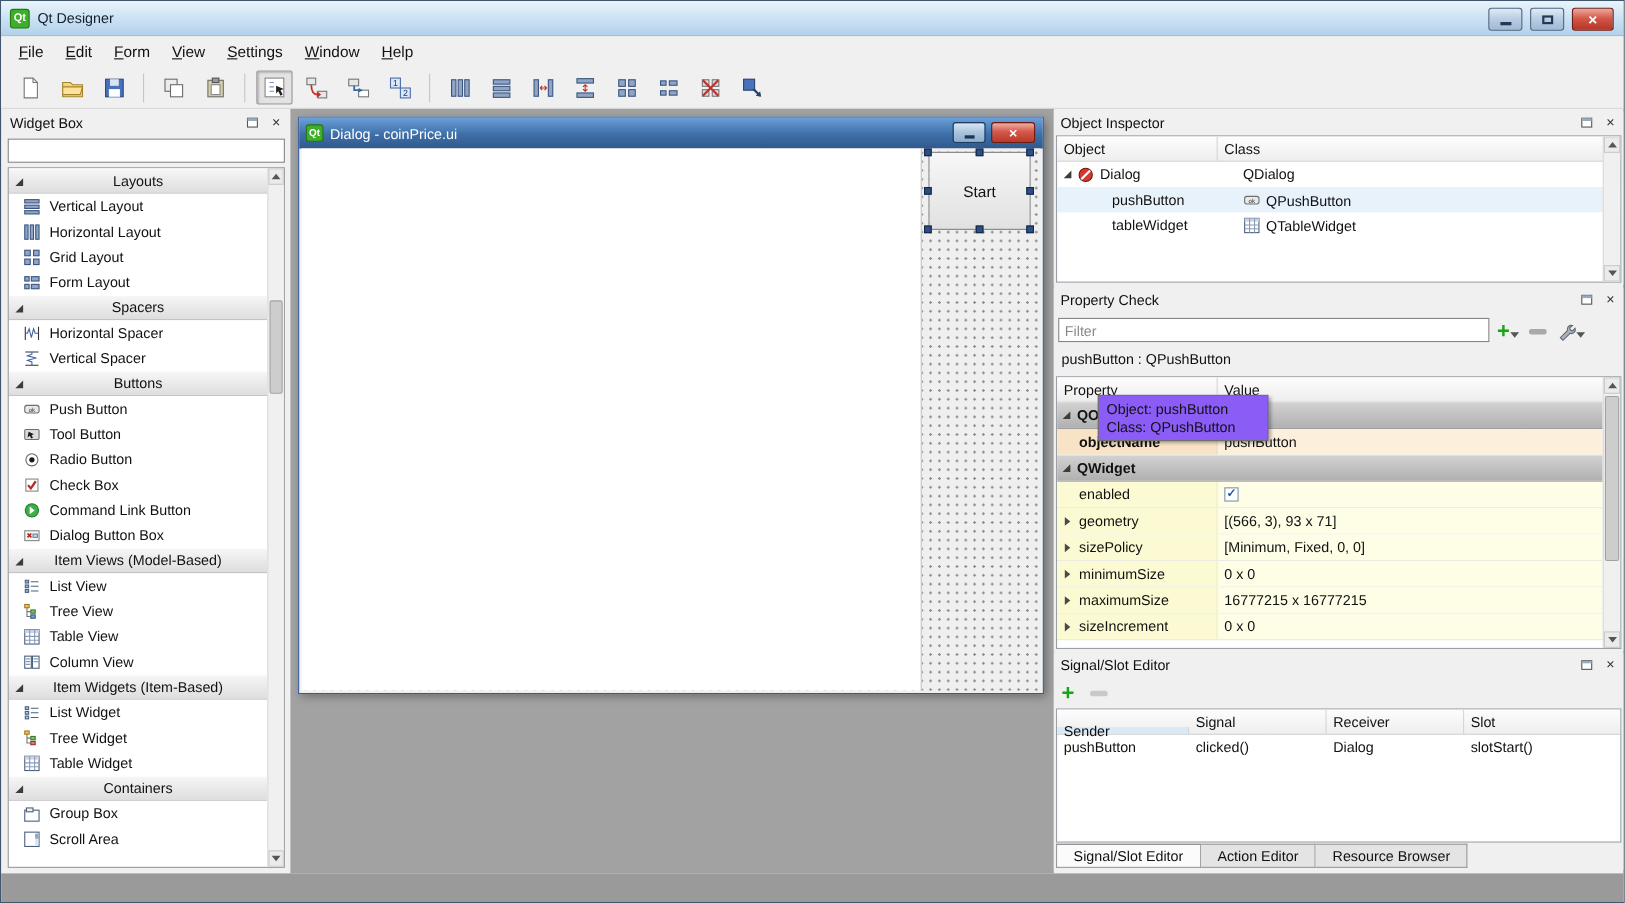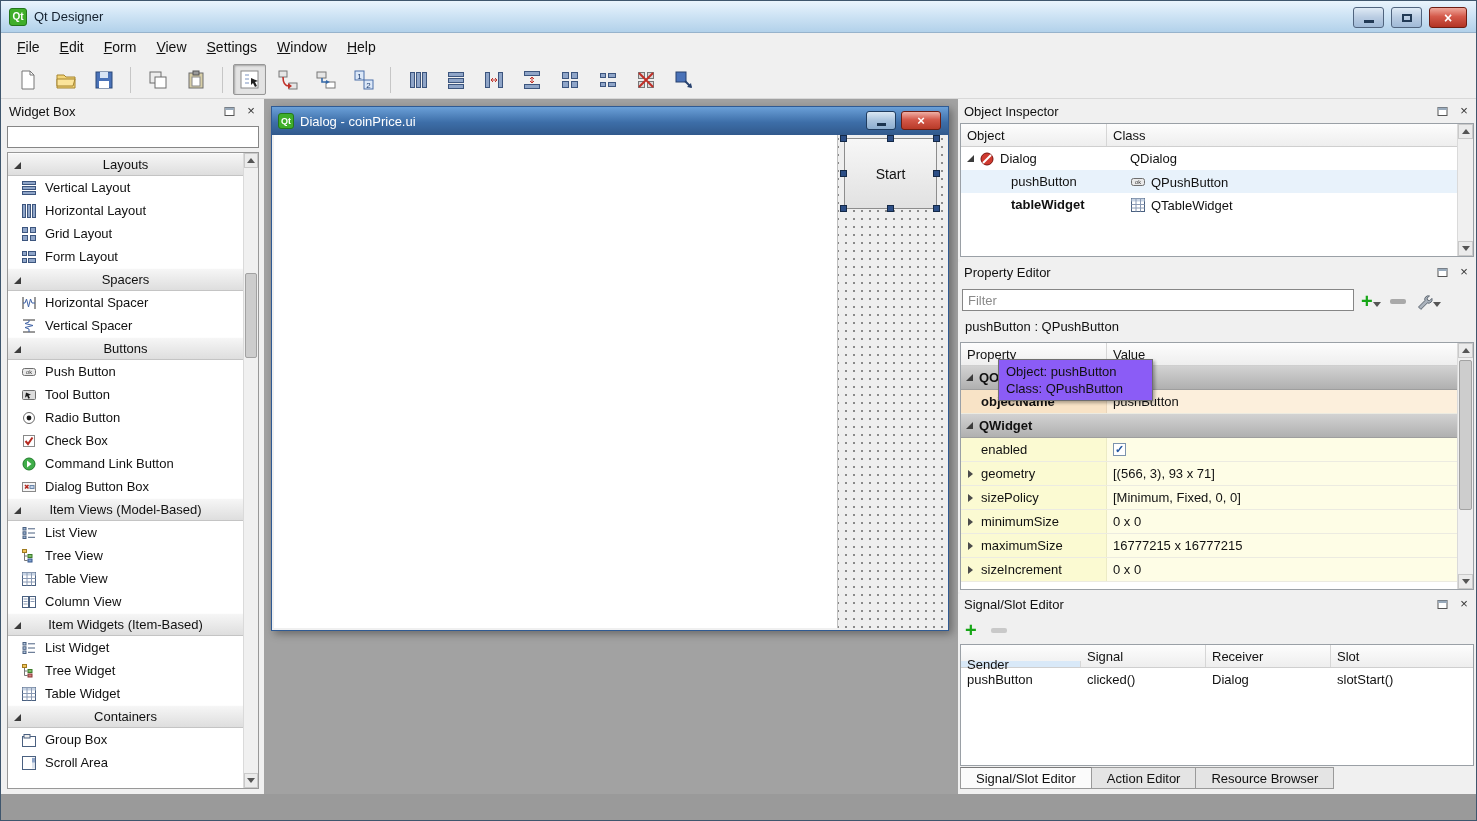--- a/index.html
+++ b/index.html
@@ -719,21 +719,21 @@
           <span class="wicon">
               <svg width="16" height="16">
                 <rect x="1.5" y="4.5" width="13" height="7" rx="2" fill="#e9e9e9" stroke="#6e6e6e"></rect>
                 <text x="8" y="10.2" font-size="5.5" text-anchor="middle" fill="#333">ok</text>
               </svg>
             </span>
           <span>QPushButton</span>
         </div>
       </div>
       <div class="oi-row">
-        <div class="oi-cell1" style="padding-left:50px;font-weight:bold;">
+        <div class="oi-cell1" style="padding-left:50px;">
             <span>tableWidget</span>
           </div>
         <div class="oi-cell2">
           <span class="wicon">
               <svg width="16" height="16">
                 <rect x="1.5" y="1.5" width="13" height="13" fill="#fff" stroke="#4a6080"></rect>
                 <rect x="1.5" y="1.5" width="13" height="3" fill="#c8d4e4"></rect>
                 <path d="M1.5 7.5h13M1.5 11h13M6 1.5v13M10.5 1.5v13" stroke="#8a9ab4"></path>
               </svg>
             </span>
@@ -746,21 +746,21 @@
           </div>
         <div class="sb-btn down">
             <div class="tri-d"></div>
           </div>
       </div>
     </div>
   </div>
 
   <div class="dock pe">
     <div class="dock-title">
-      <span>Property Editor</span>
+      <span>Property Check</span>
       <div class="dock-title-icons">
         <span class="dock-icon">
             <svg width="12" height="11">
               <rect x="1" y="1.5" width="9" height="8" fill="#fff" stroke="#555"></rect>
               <rect x="1" y="1.5" width="9" height="2.5" fill="#9ab"></rect>
             </svg>
           </span>
         <span class="dock-icon">×</span>
       </div>
     </div>

